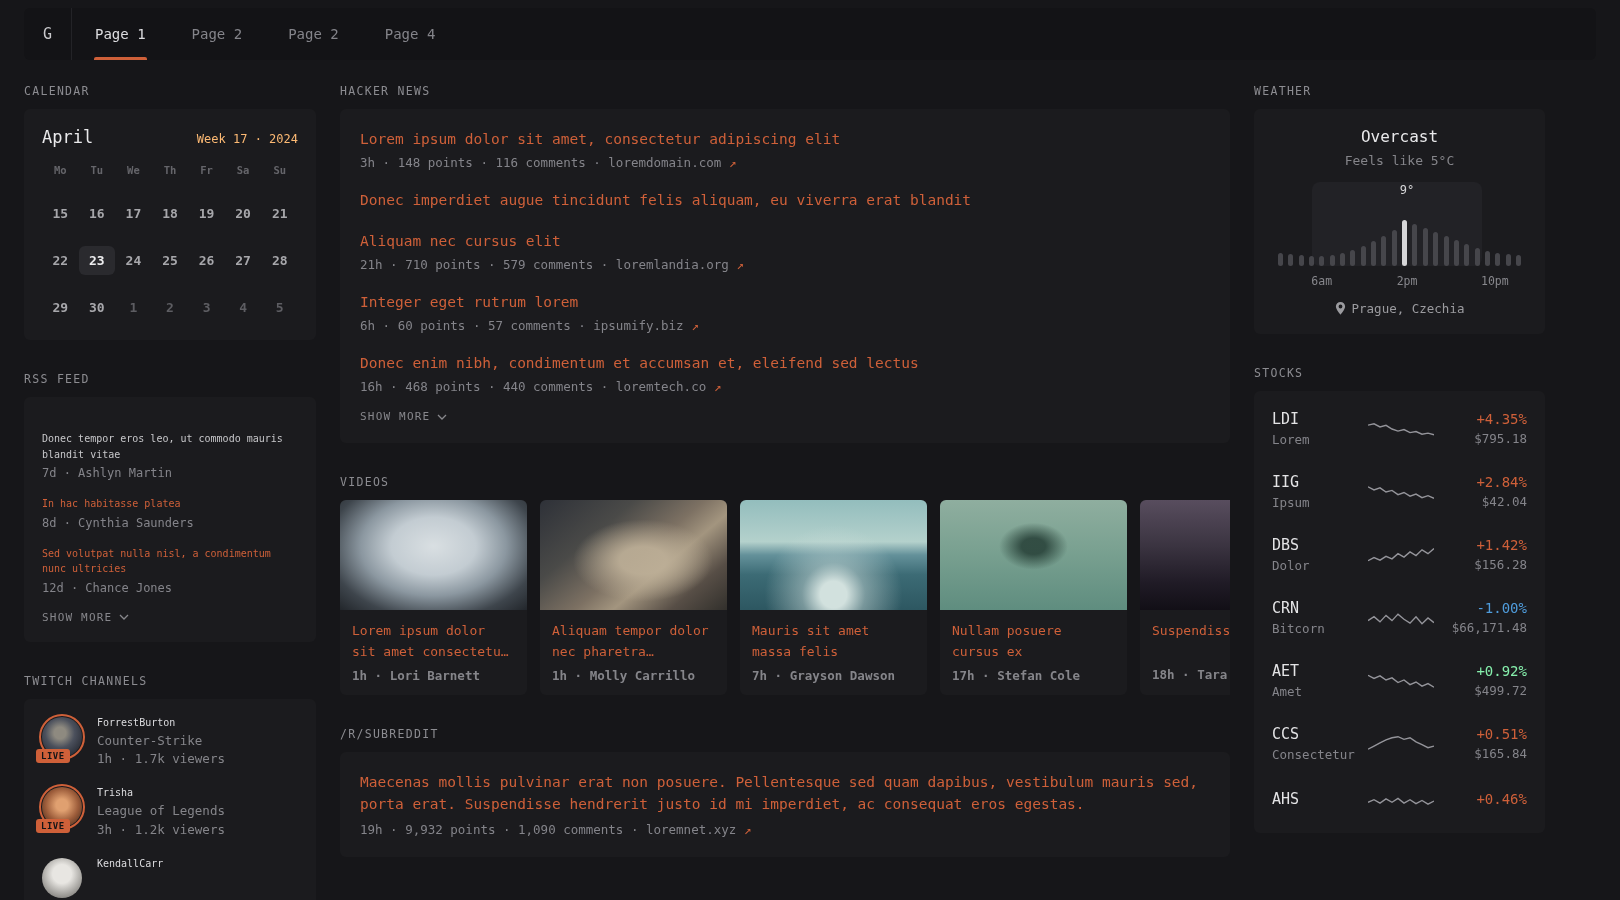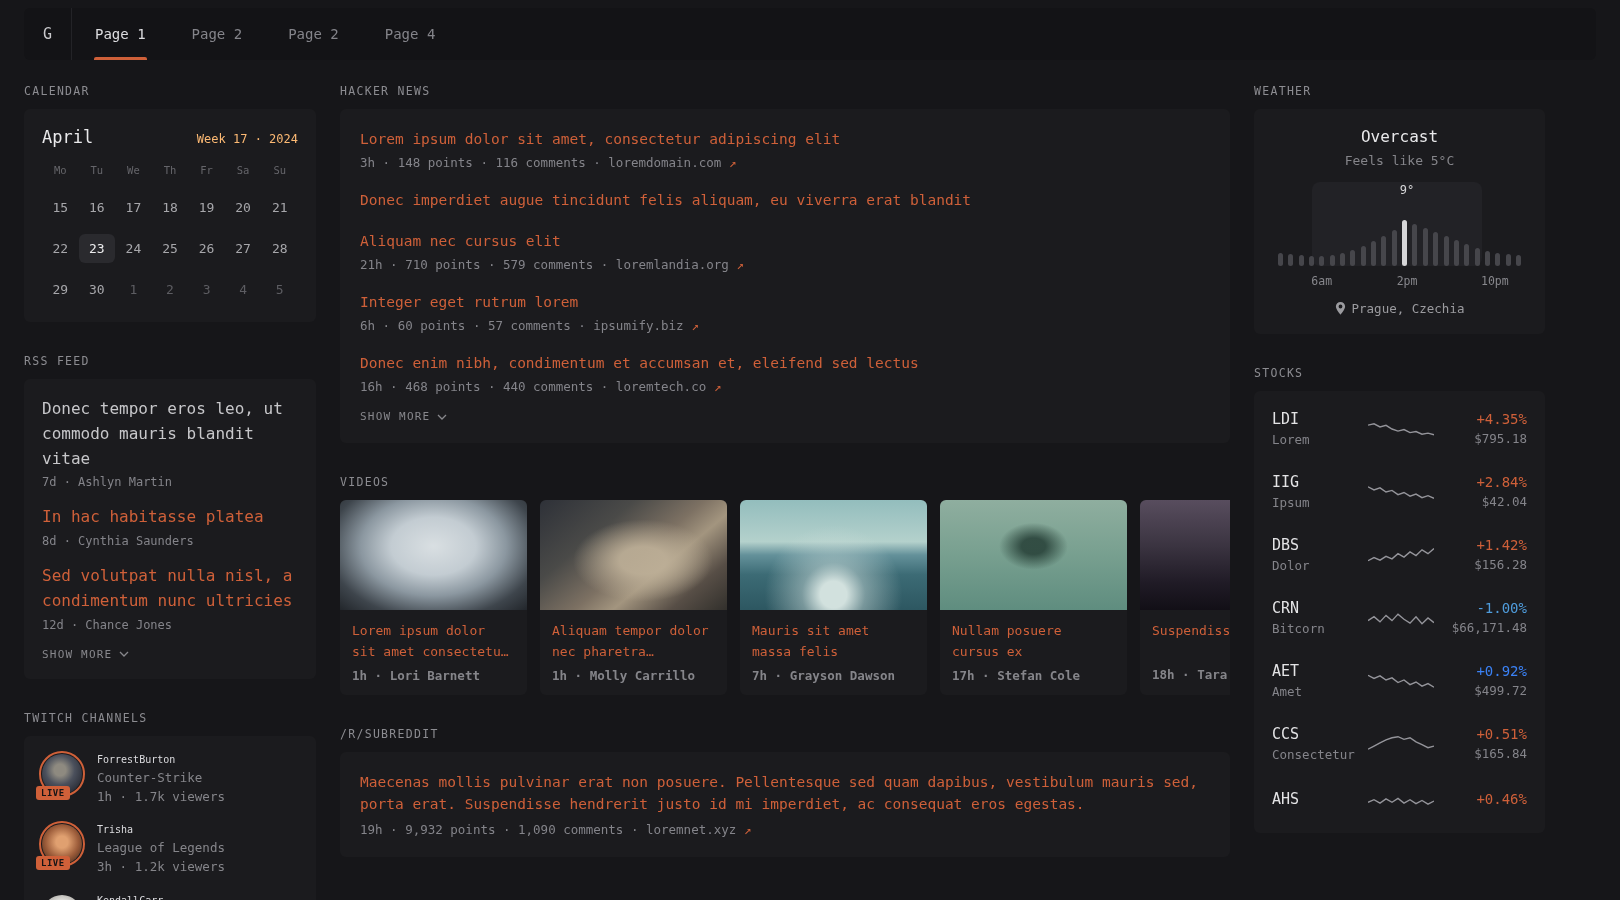--- a/index.html
+++ b/index.html
@@ -30,28 +30,28 @@
   .col-left{width:292px;flex:none;}
   .col-mid{width:890px;flex:none;}
   .col-right{width:291px;flex:none;}
   .widget{margin-bottom:32px;}
   .widget-title{font-size:11.5px;letter-spacing:1.3px;color:#8c8c91;margin-bottom:11px;text-transform:uppercase;}
   .card{background:var(--card);border-radius:6px;padding:18px;}
   
   .cal-head{display:flex;justify-content:space-between;align-items:baseline;margin-bottom:12px;}
   .cal-month{font-size:17px;color:#e9e9eb;}
   .cal-week{font-size:12px;color:#fdba74;}
-  .cal-grid{display:grid;grid-template-columns:repeat(7,1fr);row-gap:12px;}
+  .cal-grid{display:grid;grid-template-columns:repeat(7,1fr);row-gap:18px;font-weight:bold;}
   .cal-dh{height:22px;display:flex;align-items:center;justify-content:center;font-size:10.5px;color:#65656a;}
   .cal-cell{height:29px;display:flex;align-items:center;justify-content:center;font-size:13px;color:#a7a7ab;}
   .cal-cell.today{background:#2a2a2e;border-radius:6px;color:#ececee;}
   .cal-cell.dim{color:#5d5d62;}
   
   .rss-item + .rss-item{margin-top:16px;}
-  .rss-title{font-size:16px;line-height:1.55;color:var(--accent);cursor:pointer;}
+  .rss-title{font-size:10px;line-height:1.55;color:var(--accent);cursor:pointer;margin-top:16px;}
   .rss-item.plain .rss-title{color:#c7c7ca;}
   .rss-meta{font-size:12px;color:#84848a;margin-top:4px;}
   .show-more{display:flex;align-items:center;gap:7px;font-size:11px;letter-spacing:1.2px;color:#87878c;margin-top:16px;cursor:pointer;}
   .show-more svg{stroke:#87878c;}
   
   .tw-row{display:flex;gap:15px;align-items:flex-start;cursor:pointer;}
   .tw-row + .tw-row{margin-top:18px;}
   .avatar-wrap{position:relative;flex:none;width:40px;}
   .avatar{width:40px;height:40px;border-radius:50%;}
   .live .avatar{outline:2px solid var(--accent);outline-offset:1px;}
@@ -430,21 +430,21 @@
 
         <div class="stock-row">
           <div class="stock-left">
             <div class="stock-sym">AET</div>
             <div class="stock-name">Amet</div>
           </div>
           <svg class="spark" viewBox="0 0 100 100" preserveAspectRatio="none">
               <polyline points="0,28 9.090909090909092,40 18.181818181818183,30 27.27272727272727,46 36.36363636363637,38 45.45454545454545,56 54.54545454545454,46 63.63636363636363,64 72.72727272727273,54 81.81818181818183,70 90.9090909090909,60 100,74"></polyline>
             </svg>
           <div class="stock-right">
-            <div class="stock-change" style="color: #3b82f6;">+0.92%</div>
+            <div class="stock-change" style="color: #86efac;">+0.92%</div>
             <div class="stock-price">$499.72</div>
           </div>
         </div>
 
         <div class="stock-row">
           <div class="stock-left">
             <div class="stock-sym">CCS</div>
             <div class="stock-name">Consectetur</div>
           </div>
           <svg class="spark" viewBox="0 0 100 100" preserveAspectRatio="none">

